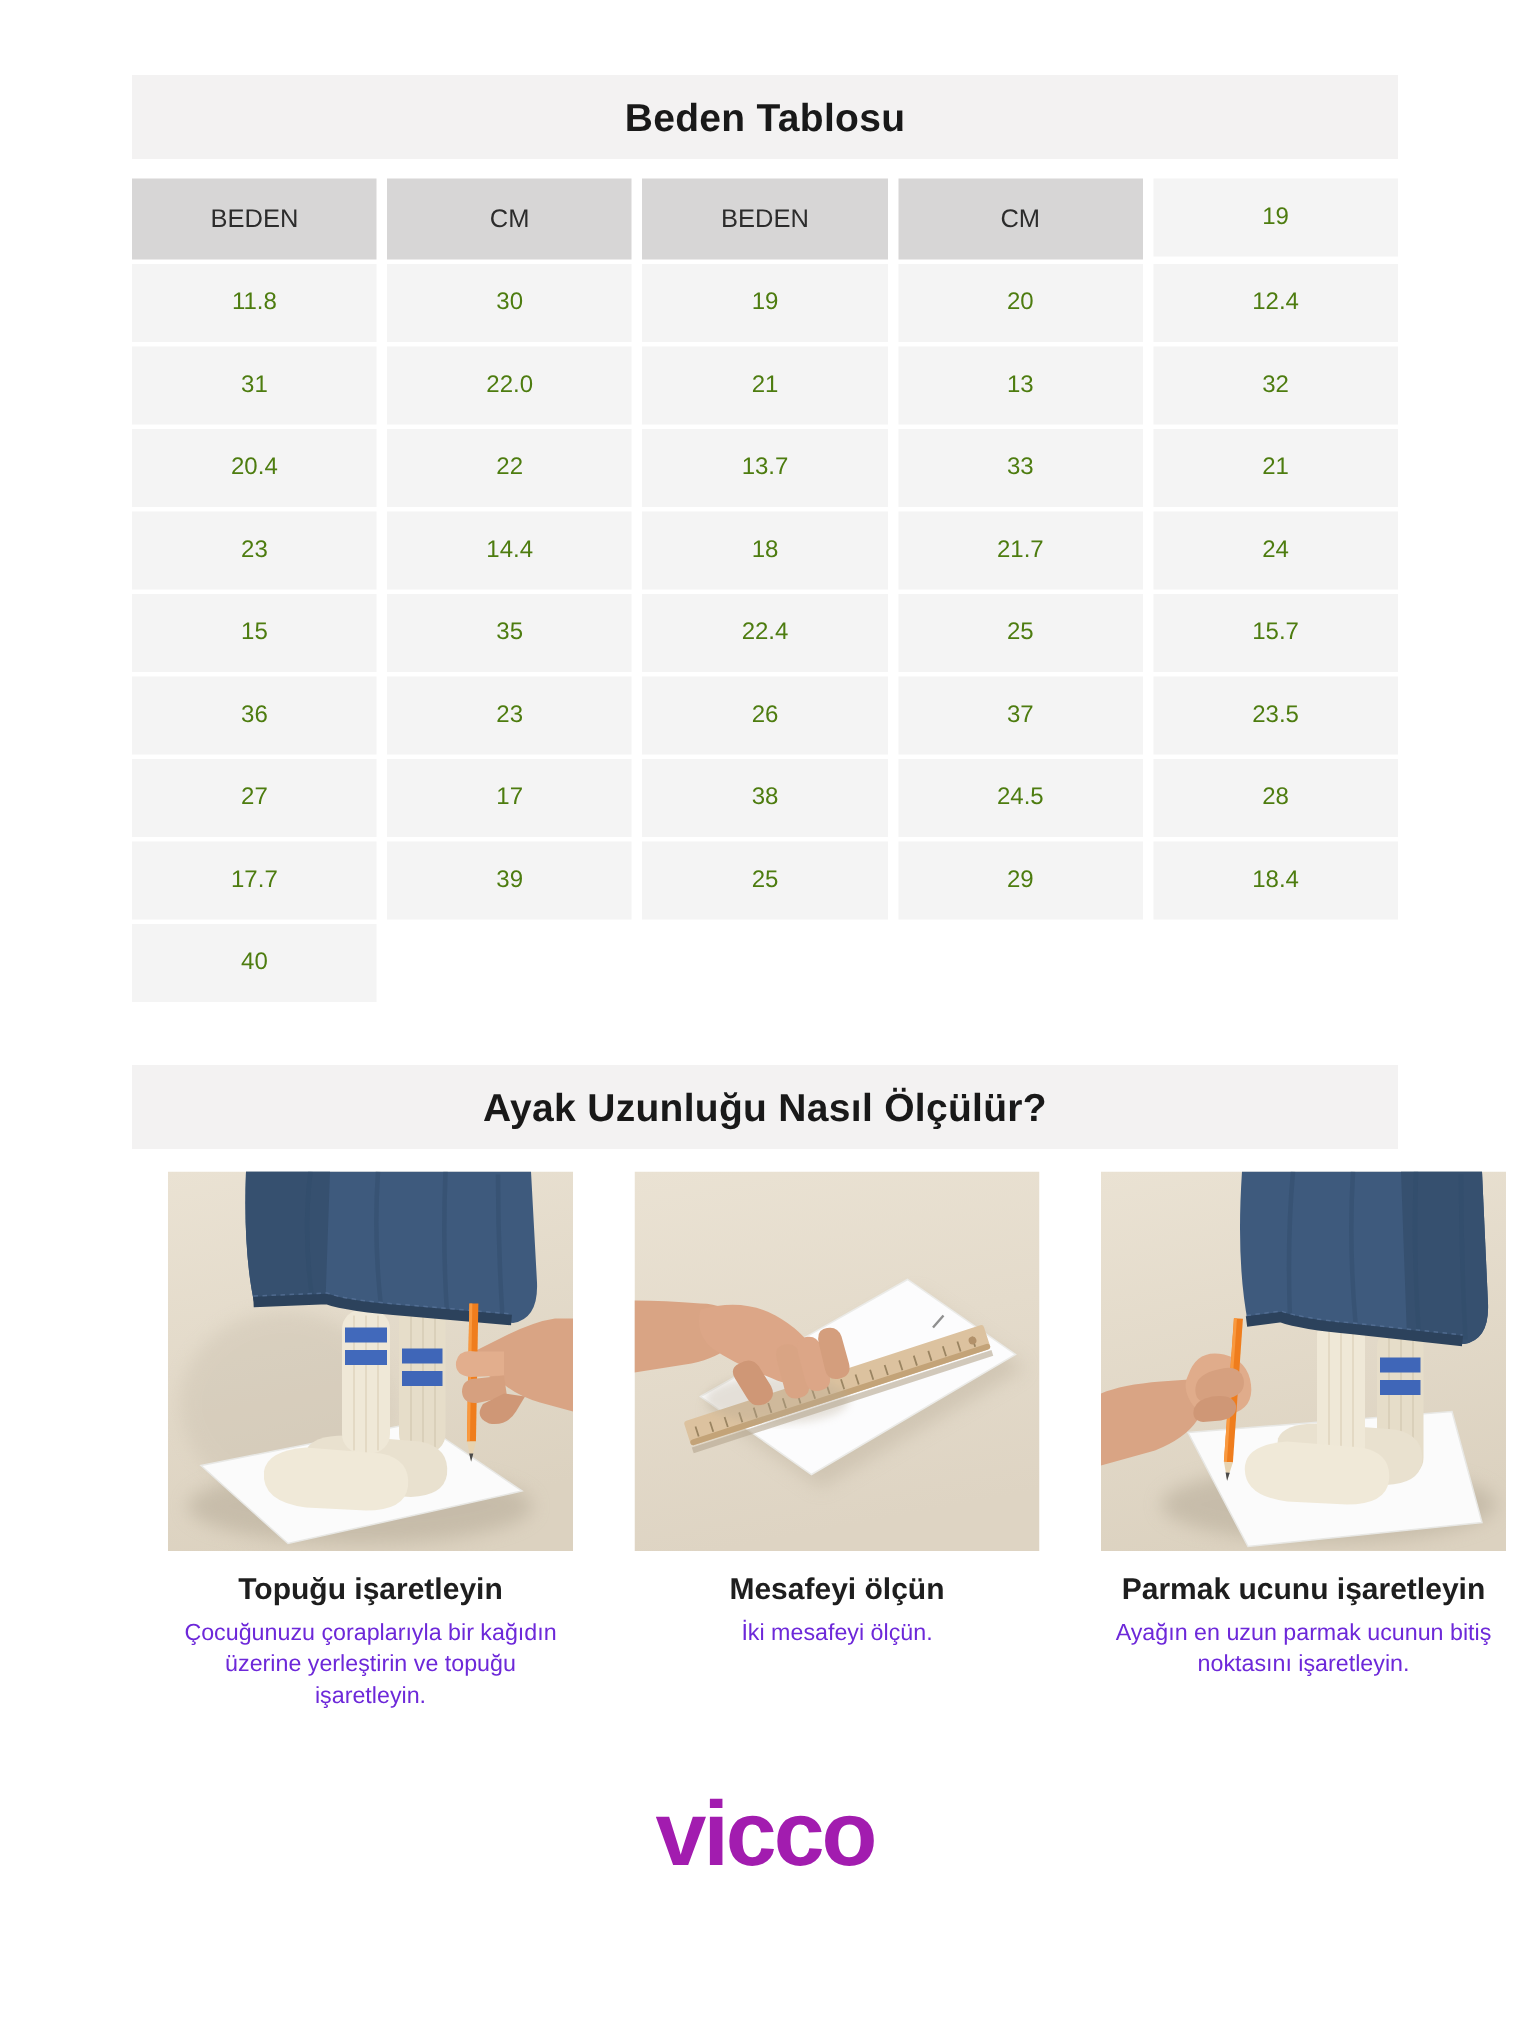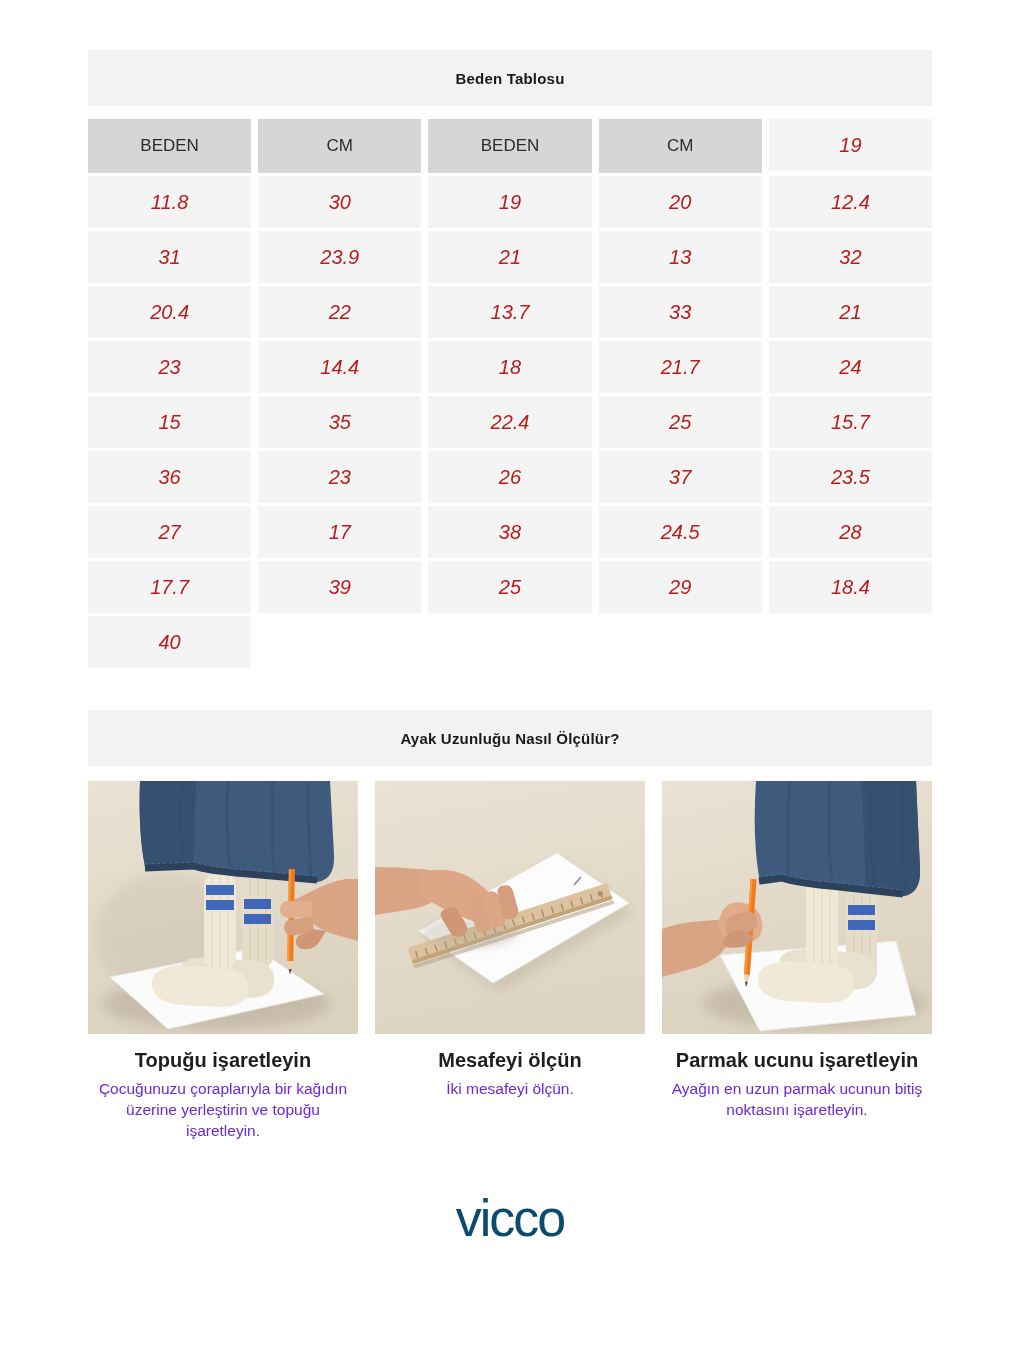--- a/index.html
+++ b/index.html
@@ -5,50 +5,50 @@
   html,body{margin:0;padding:0;}
   body{
     width:1020px;height:1360px;overflow:hidden;background:#ffffff;
     font-family:"Liberation Sans","DejaVu Sans",sans-serif;color:#1f1f1f;
   }
   .page{padding:50px 88px 0 88px;}
   .band{
     background:#f3f2f2;height:56px;display:flex;align-items:center;justify-content:center;
   }
   .band-title{
-    margin:12px;font-size:15px;font-weight:bold;color:#191919;letter-spacing:.2px;
+    margin:12px;font-size:26px;font-weight:bold;color:#191919;letter-spacing:.2px;
   }
   
   .size-table{
     display:grid;grid-template-columns:repeat(5,1fr);
     column-gap:7px;row-gap:3px;margin:13px 0 42px 0;
   }
   .size-table .th{
     background:#d7d6d6;height:54px;display:flex;align-items:center;justify-content:center;
     font-size:17px;color:#2c2c2c;
   }
   .size-table .td{
     background:#f4f4f4;height:52px;display:flex;align-items:center;justify-content:center;
-    font-size:20px;color:#b91c1c;font-style:italic;
+    font-size:16px;color:#4d7c0f;
   }
   
   .steps{display:flex;gap:17px;margin-top:15px;}
-  .step{width:270px;}
+  .step{width:270px;margin-left:24px;}
   .step figure{margin:0;width:270px;height:253px;}
   .step svg{display:block;}
   .step-heading{
     margin:15px 0 0 0;font-size:20px;font-weight:bold;color:#1e1e1e;text-align:center;
   }
   .step-desc{
     margin:7px 0 0 0;font-size:15.5px;line-height:1.35;color:#6d28d9;text-align:center;
   }
   
   .footer{margin-top:50px;text-align:center;}
   .brand{
-    font-size:52px;font-weight:normal;color:#0c4a6e;letter-spacing:-2px;line-height:1;
+    font-size:61px;font-weight:bold;color:#a21caf;letter-spacing:-2px;line-height:1;
   }
 </style>
 </head>
 <body>
 
 <div class="page">
 
   <div class="band">
     <h1 class="band-title">Beden Tablosu</h1>
   </div>
@@ -58,21 +58,21 @@
       <div class="th">CM</div>
       <div class="th">BEDEN</div>
       <div class="th">CM</div>
       <div class="td">19</div>
       <div class="td">11.8</div>
       <div class="td">30</div>
       <div class="td">19</div>
       <div class="td">20</div>
       <div class="td">12.4</div>
       <div class="td">31</div>
-      <div class="td">23.9</div>
+      <div class="td">22.0</div>
       <div class="td">21</div>
       <div class="td">13</div>
       <div class="td">32</div>
       <div class="td">20.4</div>
       <div class="td">22</div>
       <div class="td">13.7</div>
       <div class="td">33</div>
       <div class="td">21</div>
       <div class="td">23</div>
       <div class="td">14.4</div>

